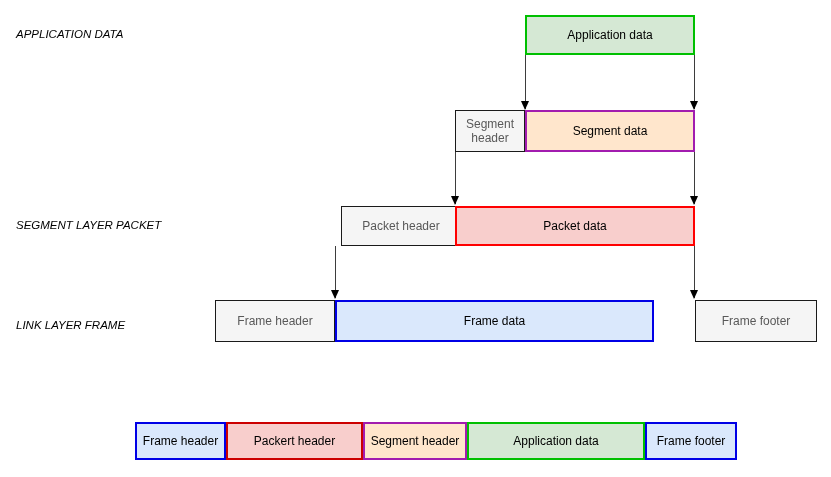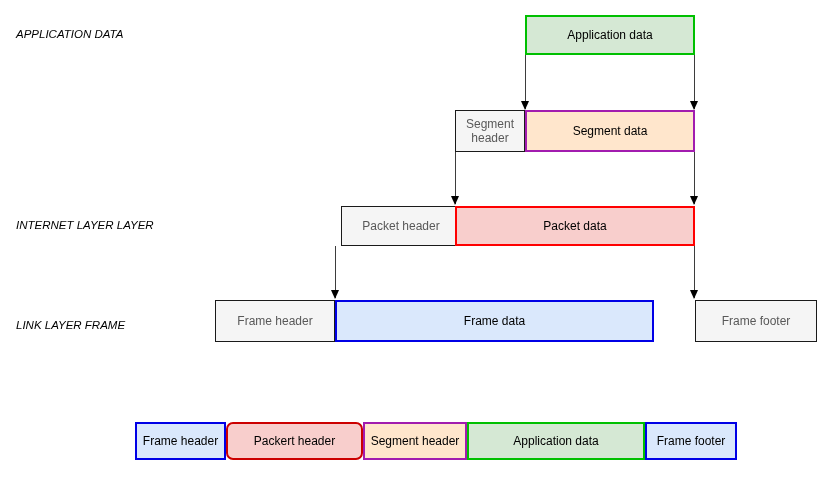--- a/index.html
+++ b/index.html
@@ -53,21 +53,21 @@
     border-right:4.5px solid transparent;
     border-top:9px solid #000000;
   }
 </style>
 </head>
 <body>
 
 <div id="canvas">
 
   <div class="layer-label" style="top:28px;">APPLICATION DATA</div>
-  <div class="layer-label" style="top:219px;">INTERNET LAYER LAYER</div>
+  <div class="layer-label" style="top:219px;">SEGMENT LAYER PACKET</div>
   <div class="layer-label" style="top:319px;">LINK LAYER FRAME</div>
 
   <div class="box green" style="left:525px; top:15px; width:170px; height:40px;">Application data</div>
 
   <div class="arrow" style="left:525px; top:55px; height:54px;"></div>
   <div class="arrow" style="left:694px; top:55px; height:54px;"></div>
 
   <div class="box gray" style="left:455px; top:110px; width:70px; height:42px;">Segment header</div>
   <div class="box orange" style="left:525px; top:110px; width:170px; height:42px;">Segment data</div>
 
@@ -78,18 +78,18 @@
   <div class="box red" style="left:455px; top:206px; width:240px; height:40px;">Packet data</div>
 
   <div class="arrow" style="left:335px; top:246px; height:52px;"></div>
   <div class="arrow" style="left:694px; top:246px; height:52px;"></div>
 
   <div class="box gray" style="left:215px; top:300px; width:120px; height:42px;">Frame header</div>
   <div class="box blue" style="left:335px; top:300px; width:319px; height:42px;">Frame data</div>
   <div class="box gray" style="left:695px; top:300px; width:122px; height:42px;">Frame footer</div>
 
   <div class="box blue" style="left:135px; top:422px; width:91px; height:38px;">Frame header</div>
-  <div class="box red-dark" style="left:226px; top:422px; width:137px; height:38px;border-radius:7px;">Packert header</div>
+  <div class="box red-dark" style="left:226px; top:422px; width:137px; height:38px;">Packert header</div>
   <div class="box orange" style="left:363px; top:422px; width:104px; height:38px;">Segment header</div>
   <div class="box green" style="left:467px; top:422px; width:178px; height:38px;">Application data</div>
   <div class="box blue" style="left:645px; top:422px; width:92px; height:38px;">Frame footer</div>
 
 </div>
 
 </body></html>

